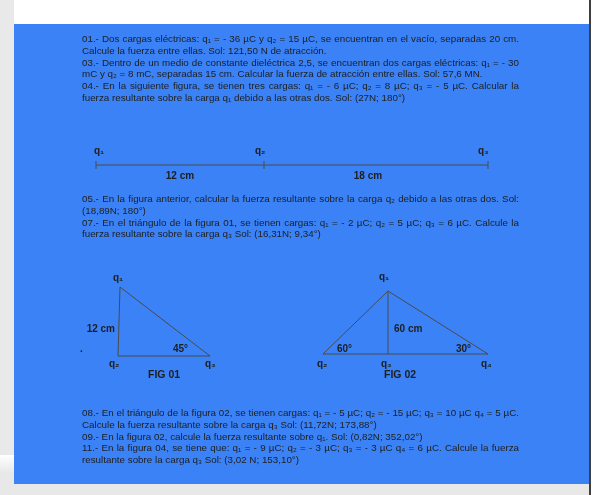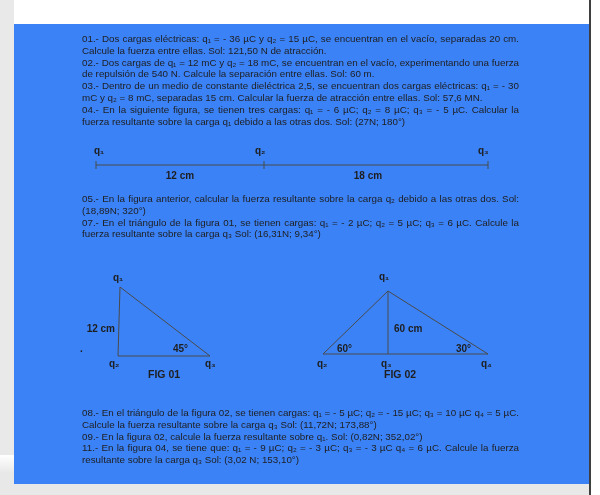--- a/index.html
+++ b/index.html
@@ -29,39 +29,38 @@
 <body>
 
 <div class="bg-left"></div>
 <div class="bg-bottom"></div>
 <div class="window-edge"></div>
 
 <div class="page">
 
   <div class="tblock" id="block1">
     <p>01.- Dos cargas eléctricas: q₁ = - 36 µC y q₂ = 15 µC, se encuentran en el vacío, separadas 20 cm. Calcule la fuerza entre ellas. Sol: 121,50 N de atracción.</p>
-    <p>02.- Dos cargas de q₁ = 12 mC y q₂ = 18 mC, se encuentran en el vacío, experimentando una fuerza de repulsión de 540 N. Calcule la separación entre ellas. Sol: 60 m.</p>
     <p>03.- Dentro de un medio de constante dieléctrica 2,5, se encuentran dos cargas eléctricas: q₁ = - 30 mC y q₂ = 8 mC, separadas 15 cm. Calcular la fuerza de atracción entre ellas. Sol: 57,6 MN.</p>
     <p>04.- En la siguiente figura, se tienen tres cargas: q₁ = - 6 µC; q₂ = 8 µC; q₃ = - 5 µC. Calcular la fuerza resultante sobre la carga q₁ debido a las otras dos. Sol: (27N; 180°)</p>
   </div>
 
   <svg id="fig-line" class="figsvg" width="420" height="44">
     <text class="fg-lbl" x="14" y="13">q₁</text>
     <text class="fg-lbl" x="175" y="13">q₂</text>
     <text class="fg-lbl" x="398" y="13">q₃</text>
     <line class="fg-stroke" x1="16" y1="24" x2="408" y2="24"></line>
     <line class="fg-stroke" x1="16" y1="20" x2="16" y2="28"></line>
     <line class="fg-stroke" x1="184" y1="20" x2="184" y2="28"></line>
     <line class="fg-stroke" x1="408" y1="20" x2="408" y2="28"></line>
     <text class="fg-lbl" x="100" y="38" text-anchor="middle">12 cm</text>
     <text class="fg-lbl" x="288" y="38" text-anchor="middle">18 cm</text>
   </svg>
 
   <div class="tblock" id="block2">
-    <p>05.- En la figura anterior, calcular la fuerza resultante sobre la carga q₂ debido a las otras dos. Sol: (18,89N; 320°)</p>
+    <p>05.- En la figura anterior, calcular la fuerza resultante sobre la carga q₂ debido a las otras dos. Sol: (18,89N; 180°)</p>
     <p>07.- En el triángulo de la figura 01, se tienen cargas: q₁ = - 2 µC; q₂ = 5 µC; q₃ = 6 µC. Calcule la fuerza resultante sobre la carga q₃ Sol: (16,31N; 9,34°)</p>
   </div>
 
   <svg id="fig-tris" class="figsvg" width="480" height="112">
 
     <g>
       <text class="fg-lbl" x="39" y="9">q₁</text>
       <path class="fg-stroke" d="M46,15 L44,84 L136,84 Z"></path>
       <text class="fg-lbl" x="41" y="60" text-anchor="end">12 cm</text>
       <text class="fg-lbl" x="99" y="80">45°</text>

